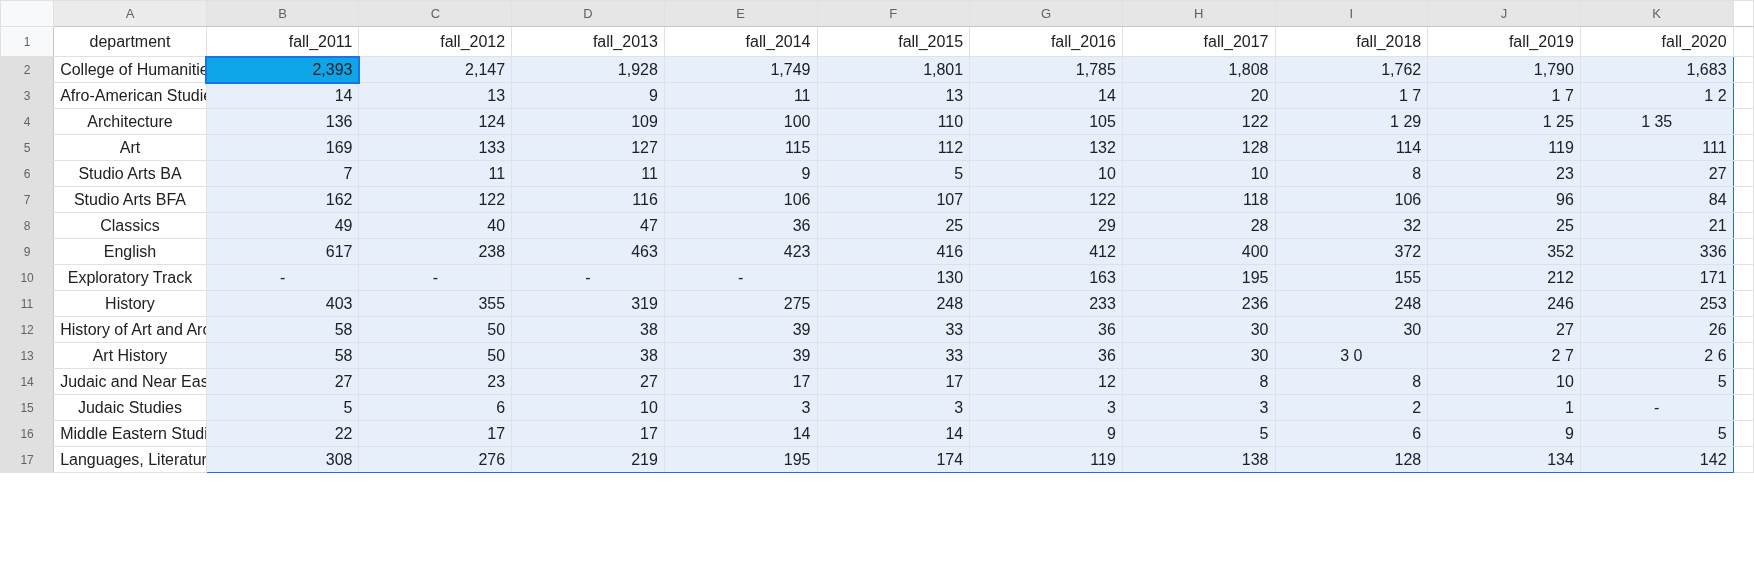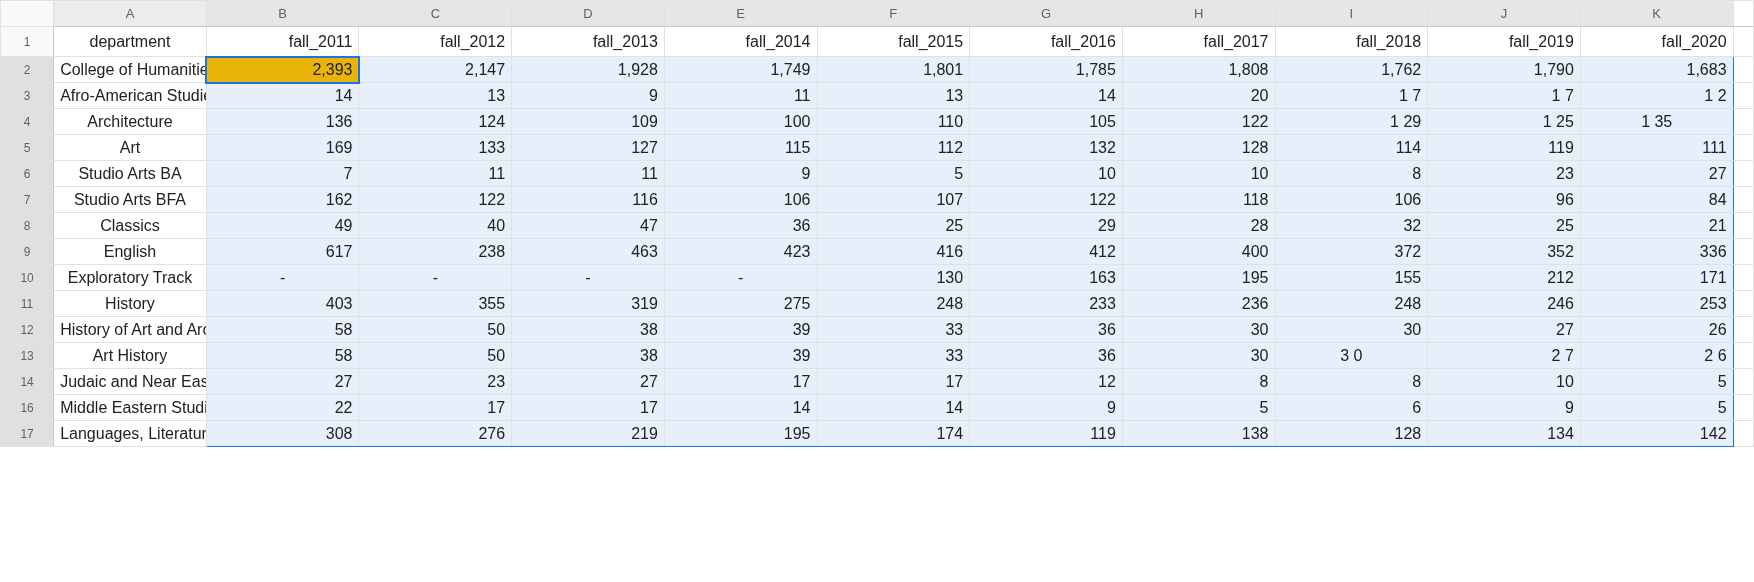--- a/index.html
+++ b/index.html
@@ -10,21 +10,21 @@
     th { background:#f8f9fa; font-weight:400; color:#5f6368; }
     .corner { width:47px; background:#f8f9fa; border-right:1px solid #e1e1e1; border-bottom:1px solid #e1e1e1; }
     .colh { height:24px; text-align:center; font-size:13px; background:#ececec; color:#5f6368; border-bottom:1px solid #c7c7c7; }
     .colh.selcol { background:#e6e6e6; }
     .rowh { width:47px; text-align:center; font-size:12px; background:#f8f9fa; color:#5f6368; border-right:1px solid #c7c7c7; }
     .rowh.selrow { background:#e0e0e0; }
     td.data { font-size:16px; }
     td.txt { text-align:center; }
     td.num { text-align:right; }
     td.sel { background:#e7effb; }
-    td.active { background:#eab308; outline:2px solid #1a73e8; outline-offset:-1px; }
+    td.active { background:#0ea5e9; outline:2px solid #1a73e8; outline-offset:-1px; }
     .selTopRow td.sel, .selTopRow td.active { border-top:1px solid #1a73e8; }
     .selBottomRow td.sel { border-bottom:1px solid #1a73e8;padding-left:26px; }
     .selRightCol { border-right:1px solid #1a73e8; }
     .selLeftCol { border-left:1px solid #1a73e8; }
     tr.hr1 td, tr.hr1 th.rowh { height:30px; }
     
     .tail { background:#fff; }
   </style>
 </head>
 <body>
@@ -268,20 +268,35 @@
           <td class="data num sel">17</td>
           <td class="data num sel">17</td>
           <td class="data num sel">12</td>
           <td class="data num sel">8</td>
           <td class="data num sel">8</td>
           <td class="data num sel">10</td>
           <td class="data num sel selRightCol">5</td>
           <td class="data tail"></td>
         </tr>
         <tr>
+          <th class="rowh selrow">15</th>
+          <td class="data txt">Judaic Studies</td>
+          <td class="data num sel selLeftCol">5</td>
+          <td class="data num sel">6</td>
+          <td class="data num sel">10</td>
+          <td class="data num sel">3</td>
+          <td class="data num sel">3</td>
+          <td class="data num sel">3</td>
+          <td class="data num sel">3</td>
+          <td class="data num sel">2</td>
+          <td class="data num sel">1</td>
+          <td class="data txt sel selRightCol">-</td>
+          <td class="data tail"></td>
+        </tr>
+        <tr>
           <th class="rowh selrow">16</th>
           <td class="data txt">Middle Eastern Studies</td>
           <td class="data num sel selLeftCol">22</td>
           <td class="data num sel">17</td>
           <td class="data num sel">17</td>
           <td class="data num sel">14</td>
           <td class="data num sel">14</td>
           <td class="data num sel">9</td>
           <td class="data num sel">5</td>
           <td class="data num sel">6</td>

